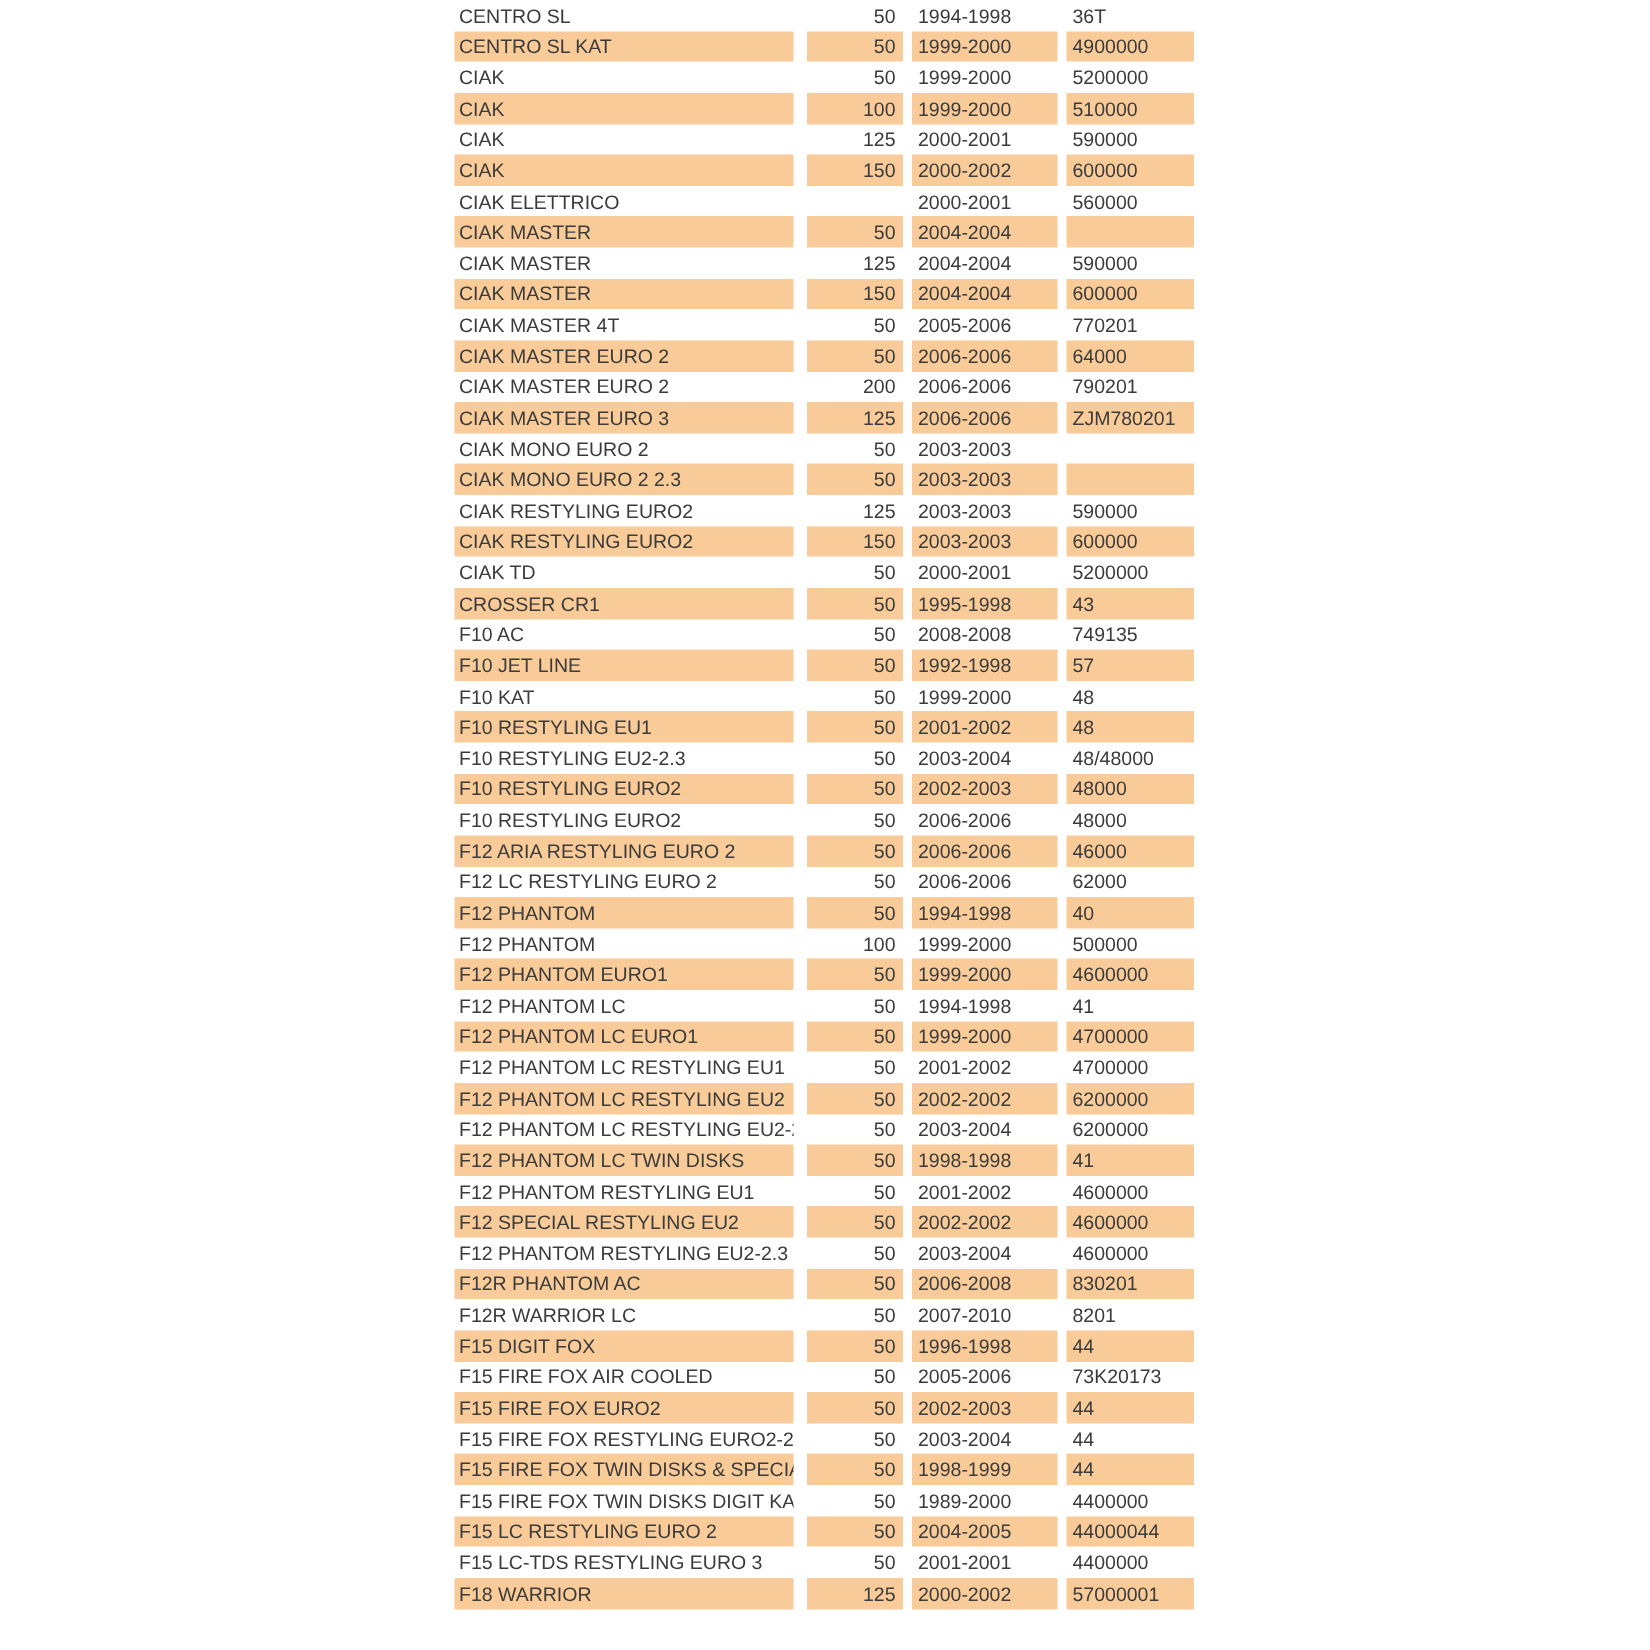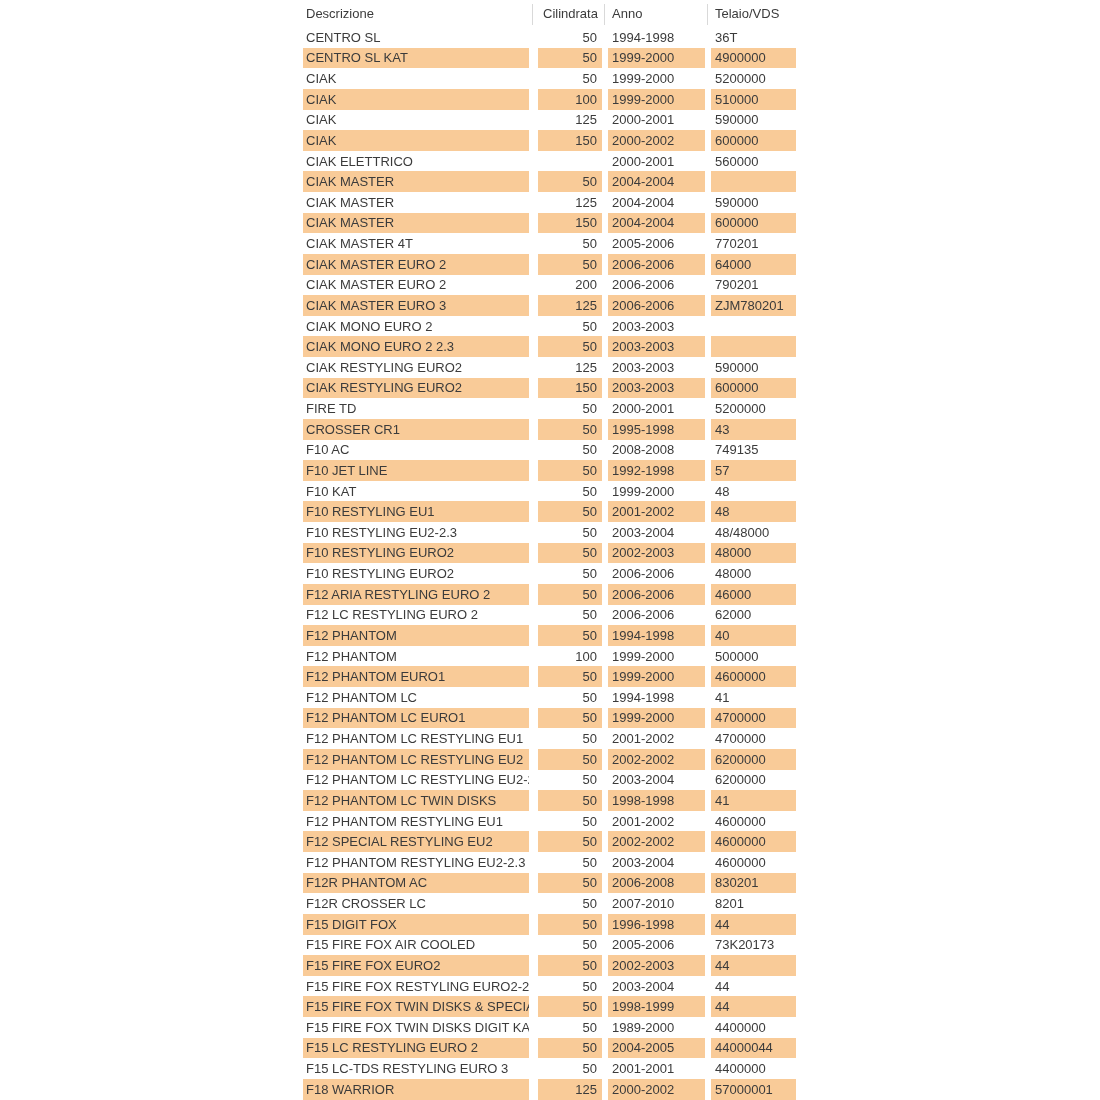--- a/index.html
+++ b/index.html
@@ -50,29 +50,20 @@
       transparent calc(50% + 0px));
     background-repeat: no-repeat;
     background-size: 100% 21px;
     background-position: center 4px;
   }
 </style>
 </head>
 <body style="color: rgb(59, 59, 59); background: rgb(255, 255, 255);">
 
 <div id="table">
-  <div class="row header-row">
-    <div class="cell c-desc">Descrizione</div>
-    <div class="gap g1"></div>
-    <div class="cell c-cil">Cilindrata</div>
-    <div class="gap g2"></div>
-    <div class="cell c-anno">Anno</div>
-    <div class="gap g3"></div>
-    <div class="cell c-telaio">Telaio/VDS</div>
-  </div>
   <div id="rows">
       <div class="row">
     <div class="cell c-desc">CENTRO SL</div>
     <div class="gap g1"></div>
     <div class="cell c-cil">50</div>
     <div class="gap g2"></div>
     <div class="cell c-anno">1994-1998</div>
     <div class="gap g3"></div>
     <div class="cell c-telaio">36T</div>
   </div>
@@ -223,21 +214,21 @@
       <div class="row stripe">
     <div class="cell c-desc">CIAK RESTYLING EURO2</div>
     <div class="gap g1"></div>
     <div class="cell c-cil">150</div>
     <div class="gap g2"></div>
     <div class="cell c-anno">2003-2003</div>
     <div class="gap g3"></div>
     <div class="cell c-telaio">600000</div>
   </div>
       <div class="row">
-    <div class="cell c-desc">FIRE TD</div>
+    <div class="cell c-desc">CIAK TD</div>
     <div class="gap g1"></div>
     <div class="cell c-cil">50</div>
     <div class="gap g2"></div>
     <div class="cell c-anno">2000-2001</div>
     <div class="gap g3"></div>
     <div class="cell c-telaio">5200000</div>
   </div>
       <div class="row stripe">
     <div class="cell c-desc">CROSSER CR1</div>
     <div class="gap g1"></div>
@@ -439,21 +430,21 @@
       <div class="row stripe">
     <div class="cell c-desc">F12R PHANTOM AC</div>
     <div class="gap g1"></div>
     <div class="cell c-cil">50</div>
     <div class="gap g2"></div>
     <div class="cell c-anno">2006-2008</div>
     <div class="gap g3"></div>
     <div class="cell c-telaio">830201</div>
   </div>
       <div class="row">
-    <div class="cell c-desc">F12R CROSSER LC</div>
+    <div class="cell c-desc">F12R WARRIOR LC</div>
     <div class="gap g1"></div>
     <div class="cell c-cil">50</div>
     <div class="gap g2"></div>
     <div class="cell c-anno">2007-2010</div>
     <div class="gap g3"></div>
     <div class="cell c-telaio">8201</div>
   </div>
       <div class="row stripe">
     <div class="cell c-desc">F15 DIGIT FOX</div>
     <div class="gap g1"></div>

